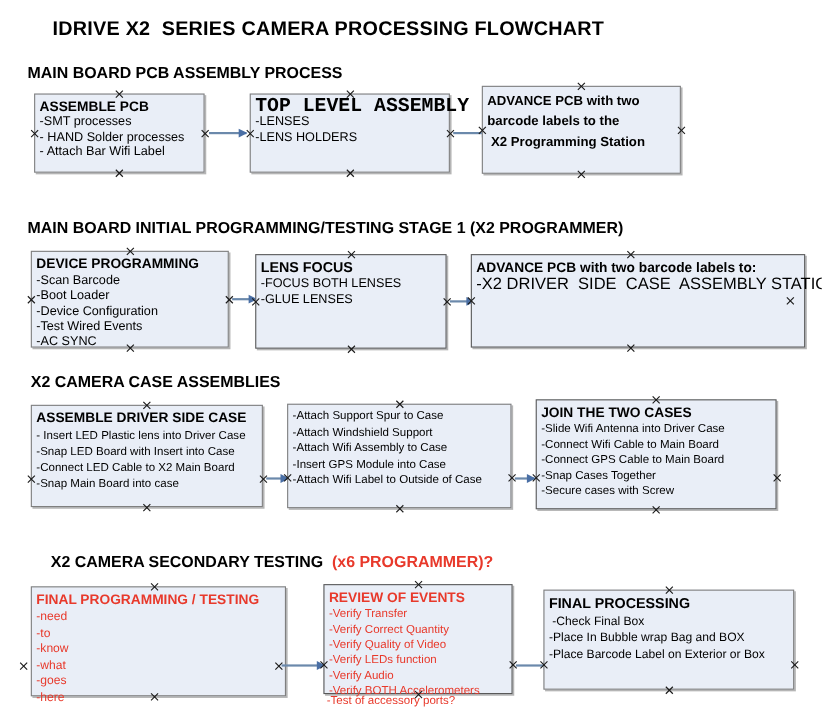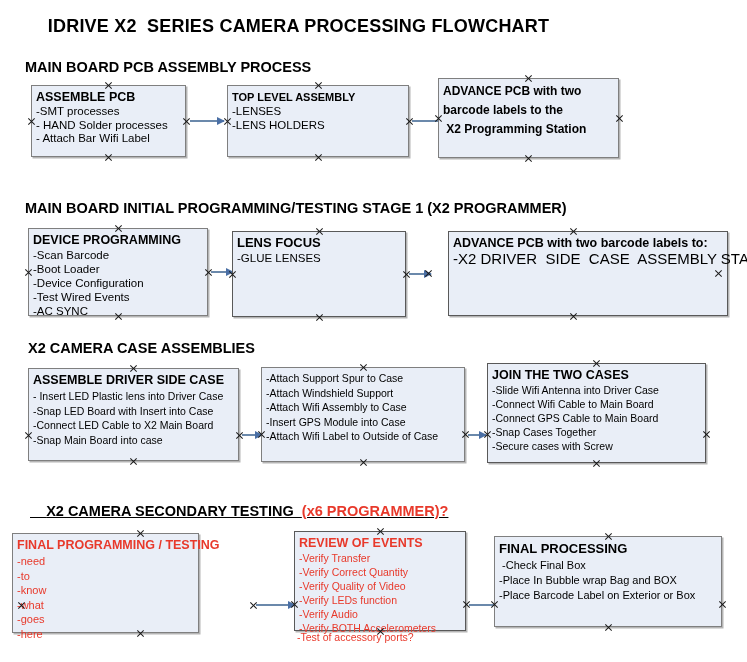--- a/index.html
+++ b/index.html
@@ -129,21 +129,21 @@
   <div class="handle" style="left:108px; top:157px;"></div>
   <div class="handle" style="left:31px; top:121px;"></div>
   <div class="handle" style="left:186px; top:121px;"></div>
 
   <div class="conn" style="left:190px; top:120px; width:34px;">
     <span class="arrow"></span>
   </div>
 
   <div class="node" style="left:227px; top:85px; width:182px; height:72px;">
     <div class="node-body" style="font-size:11.5px; line-height:13.5px;">
-      <span class="n-title" style="font-size:11px; line-height:16px;">TOP LEVEL ASSEMBLY</span>
+      <span class="n-title" style="font-size:18px; line-height:16px;font-family:Liberation Mono, monospace;">TOP LEVEL ASSEMBLY</span>
       <span class="n-line">-LENSES</span>
       <span class="n-line">-LENS HOLDERS</span>
     </div>
   </div>
   <div class="handle" style="left:318px; top:85px;"></div>
   <div class="handle" style="left:318px; top:157px;"></div>
   <div class="handle" style="left:227px; top:121px;"></div>
   <div class="handle" style="left:409px; top:121px;"></div>
 
   <div class="conn" style="left:412px; top:120px; width:33px;">
@@ -179,33 +179,34 @@
   <div class="handle" style="left:28px; top:272px;"></div>
   <div class="handle" style="left:208px; top:272px;"></div>
 
   <div class="conn" style="left:211px; top:271px; width:22px;">
     <span class="arrow"></span>
   </div>
 
   <div class="node dark" style="left:232px; top:231px; width:174px; height:86px;">
     <div class="node-body" style="font-size:11.5px; line-height:14px;">
       <span class="n-title" style="font-size:13px; line-height:16px;">LENS FOCUS</span>
+      <span class="n-line">-FOCUS BOTH LENSES</span>
       <span class="n-line">-GLUE LENSES</span>
     </div>
   </div>
   <div class="handle" style="left:319px; top:231px;"></div>
   <div class="handle" style="left:319px; top:317px;"></div>
   <div class="handle" style="left:232px; top:274px;"></div>
   <div class="handle" style="left:406px; top:274px;"></div>
 
   <div class="conn" style="left:409px; top:273px; width:22px;">
     <span class="arrow"></span>
   </div>
 
-  <div class="node dark" style="left:428px; top:231px; width:280px; height:85px;margin-left:20px;">
+  <div class="node dark" style="left:428px; top:231px; width:304px; height:85px;">
     <div class="node-body" style="font-size:11.5px; line-height:15px;">
       <span class="n-title" style="font-size:12.5px; line-height:16px;">ADVANCE PCB with two barcode labels to:</span>
       <span class="n-line" style="font-size:15px;">-X2 DRIVER  SIDE  CASE  ASSEMBLY STATION</span>
     </div>
   </div>
   <div class="handle" style="left:573px; top:231px;"></div>
   <div class="handle" style="left:573px; top:316px;"></div>
   <div class="handle" style="left:428px; top:273px;"></div>
   <div class="handle" style="left:718px; top:273px;"></div>
 
@@ -255,25 +256,25 @@
       <span class="n-line">-Connect GPS Cable to Main Board</span>
       <span class="n-line">-Snap Cases Together</span>
       <span class="n-line">-Secure cases with Screw</span>
     </div>
   </div>
   <div class="handle" style="left:596px; top:363px;"></div>
   <div class="handle" style="left:596px; top:463px;"></div>
   <div class="handle" style="left:487px; top:434px;"></div>
   <div class="handle" style="left:706px; top:434px;"></div>
 
-  <div class="section-head" style="left:30px; top:487px;text-decoration:underline;">
+  <div class="section-head" style="left:30px; top:487px;">
     <span>X2 CAMERA SECONDARY TESTING  </span><span class="accent">(x6 PROGRAMMER)?</span>
   </div>
 
-  <div class="node red" style="left:12px; top:533px; width:187px; height:100px;">
+  <div class="node red" style="left:28px; top:533px; width:232px; height:100px;">
     <div class="node-body" style="font-size:11px; line-height:14.5px;">
       <span class="n-title" style="font-size:12.5px; line-height:17px;">FINAL PROGRAMMING / TESTING</span>
       <span class="n-line">-need</span>
       <span class="n-line">-to</span>
       <span class="n-line">-know</span>
       <span class="n-line">-what</span>
       <span class="n-line">-goes</span>
       <span class="n-line">-here</span>
     </div>
   </div>

